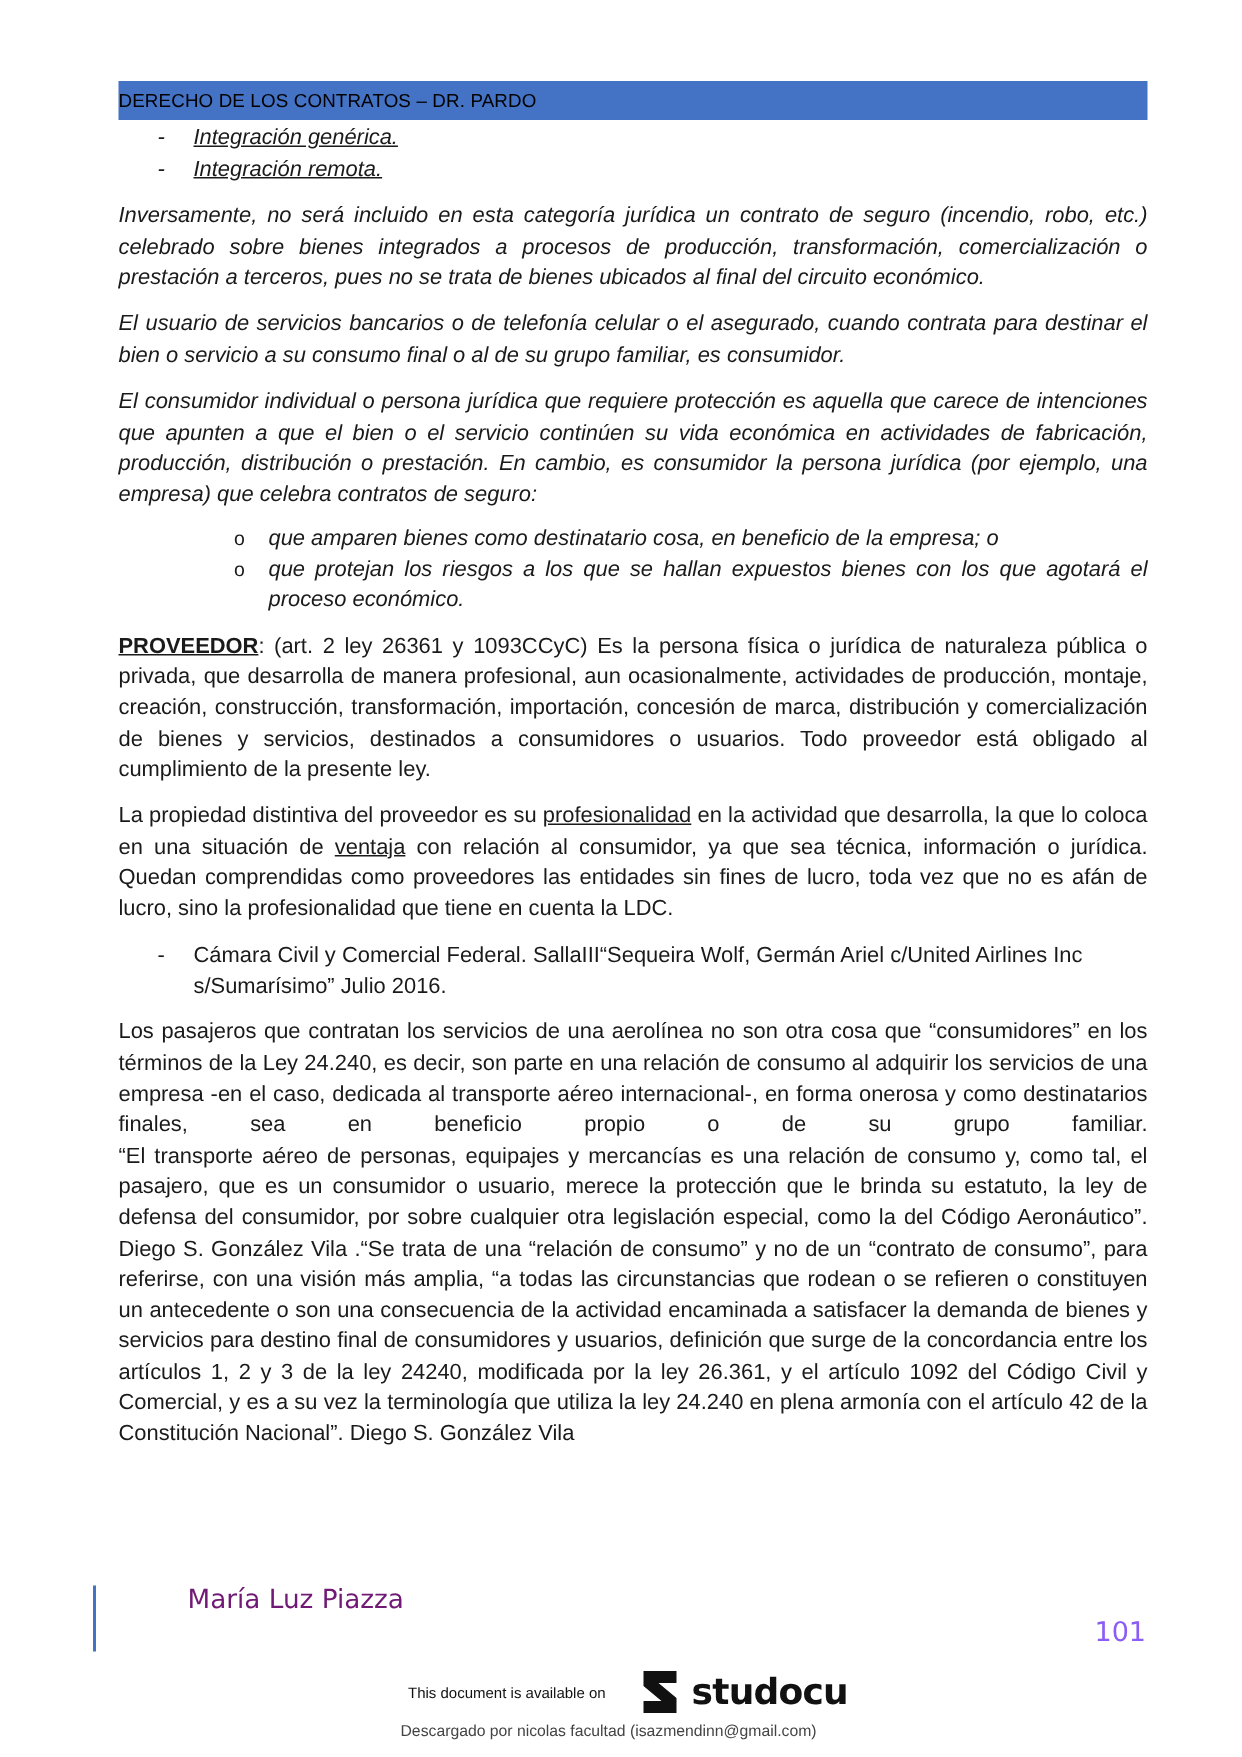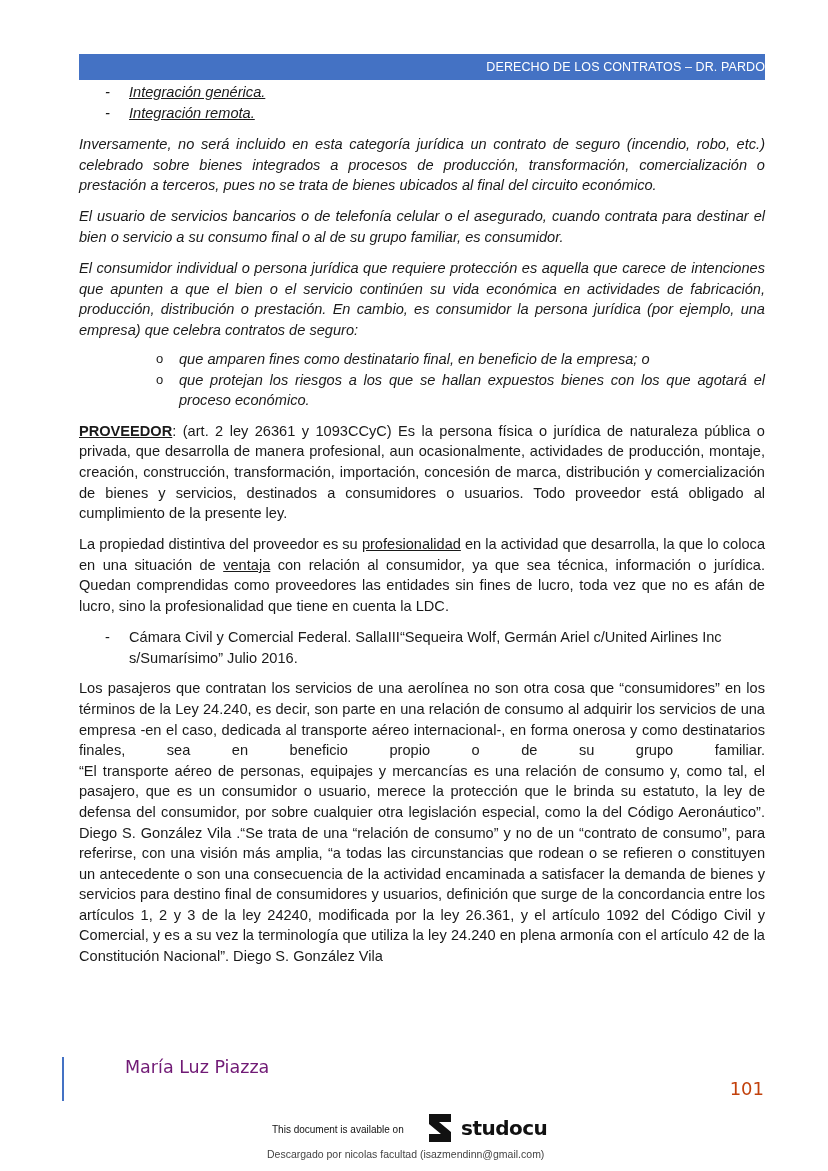--- a/index.html
+++ b/index.html
@@ -1,47 +1,47 @@
 <!DOCTYPE html>
 <html><head>
   <meta charset="utf-8">
   <style>
     html, body { margin: 0; padding: 0; background: #ffffff; }
     body { width: 828px; height: 1171px; position: relative; overflow: hidden;
            font-family: "Liberation Sans Narrow", "Liberation Sans", sans-serif; color: #1a1a1a; }
     .page { position: absolute; left: 0; top: 0; width: 828px; height: 1171px; }
     .header-bar { position: absolute; left: 79px; top: 54px; width: 686px; height: 26px;
-                  background: #4472c4; color: #ffffff; font-size: 12.5px; text-align: right;
+                  background: #4472c4; color: #000000; font-size: 12.5px; text-align: left;
                   line-height: 26px; letter-spacing: 0.1px; }
     .content { position: absolute; left: 79px; top: 82px; width: 686px; font-size: 14.6px;
                line-height: 20.6px; }
     .content p { margin: 0 0 10.5px 0; text-align: justify; }
     .it { font-style: italic; }
     .dash-list { margin: 0 0 11px 0; padding: 0; list-style: none; }
     .dash-list li { position: relative; padding-left: 50px; }
     .dash-list li .dash { position: absolute; left: 26px; top: 0; }
     .u { text-decoration: underline; }
     .circle-list { margin: -2px 0 10px 0; padding: 0; list-style: none; }
     .circle-list li { position: relative; padding-left: 100px; text-align: justify; }
     .circle-list li .bullet { position: absolute; left: 77px; top: 0; font-style: normal; font-size: 13px; }
     .ref-list { margin: 0 0 10px 0; padding: 0; list-style: none; }
     .ref-list li { position: relative; padding-left: 50px; }
     .ref-list li .dash { position: absolute; left: 26px; top: 0; }
     b.u { font-weight: bold; }
     .justify-last { text-align-last: justify; }
     .left-rule { position: absolute; left: 62px; top: 1057px; width: 2px; height: 44px; background: #4472c4; }
     .author { position: absolute; left: 125px; top: 1057px; font-size: 17.5px; color: #701a75;
               font-family: "DejaVu Sans", sans-serif; font-weight: normal; }
-    .page-num { position: absolute; right: 64px; top: 1078px; font-size: 18px; color: #c2410c;
+    .page-num { position: absolute; right: 64px; top: 1078px; font-size: 18px; color: #8b5cf6;
                 font-family: "DejaVu Sans", sans-serif; }
     .avail { position: absolute; left: 272px; top: 1124px; font-size: 10px; color: #111;
              font-family: "Liberation Sans", sans-serif; }
     .studocu { position: absolute; left: 425px; top: 1112px; height: 32px; display: flex; align-items: center; }
     .studocu-logo { width: 30px; height: 32px; }
-    .studocu-word { font-family: "DejaVu Sans", sans-serif; font-weight: bold; font-size: 20px;
+    .studocu-word { font-family: "DejaVu Sans", sans-serif; font-weight: bold; font-size: 24px;
                     color: #111; margin-left: 6px; letter-spacing: -0.5px; }
     .downloaded { position: absolute; left: 267px; top: 1148px; font-size: 10.5px; color: #444;
                   font-family: "Liberation Sans", sans-serif; }
   </style>
 </head>
 <body>
 
 <div class="page">
 
   <div class="header-bar">DERECHO DE LOS CONTRATOS – DR. PARDO</div>
@@ -59,21 +59,21 @@
       </li>
     </ul>
 
     <p class="it">Inversamente, no será incluido en esta categoría jurídica un contrato de seguro (incendio, robo, etc.) celebrado sobre bienes integrados a procesos de producción, transformación, comercialización o prestación a terceros, pues no se trata de bienes ubicados al final del circuito económico.</p>
     <p class="it">El usuario de servicios bancarios o de telefonía celular o el asegurado, cuando contrata para destinar el bien o servicio a su consumo final o al de su grupo familiar, es consumidor.</p>
     <p class="it">El consumidor individual o persona jurídica que requiere protección es aquella que carece de intenciones que apunten a que el bien o el servicio continúen su vida económica en actividades de fabricación, producción, distribución o prestación. En cambio, es consumidor la persona jurídica (por ejemplo, una empresa) que celebra contratos de seguro:</p>
 
     <ul class="circle-list it">
       <li>
         <span class="bullet">o</span>
-        <span>que amparen fines como destinatario final, en beneficio de la empresa; o</span>
+        <span>que amparen bienes como destinatario cosa, en beneficio de la empresa; o</span>
       </li>
       <li>
         <span class="bullet">o</span>
         <span>que protejan los riesgos a los que se hallan expuestos bienes con los que agotará el proceso económico.</span>
       </li>
     </ul>
 
     <p>
       <b class="u">PROVEEDOR</b><span>: (art. 2 ley 26361 y 1093CCyC) Es la persona física o jurídica de naturaleza pública o privada, que desarrolla de manera profesional, aun ocasionalmente, actividades de producción, montaje, creación, construcción, transformación, importación, concesión de marca, distribución y comercialización de bienes y servicios, destinados a consumidores o usuarios. Todo proveedor está obligado al cumplimiento de la presente ley.</span>
     </p>

